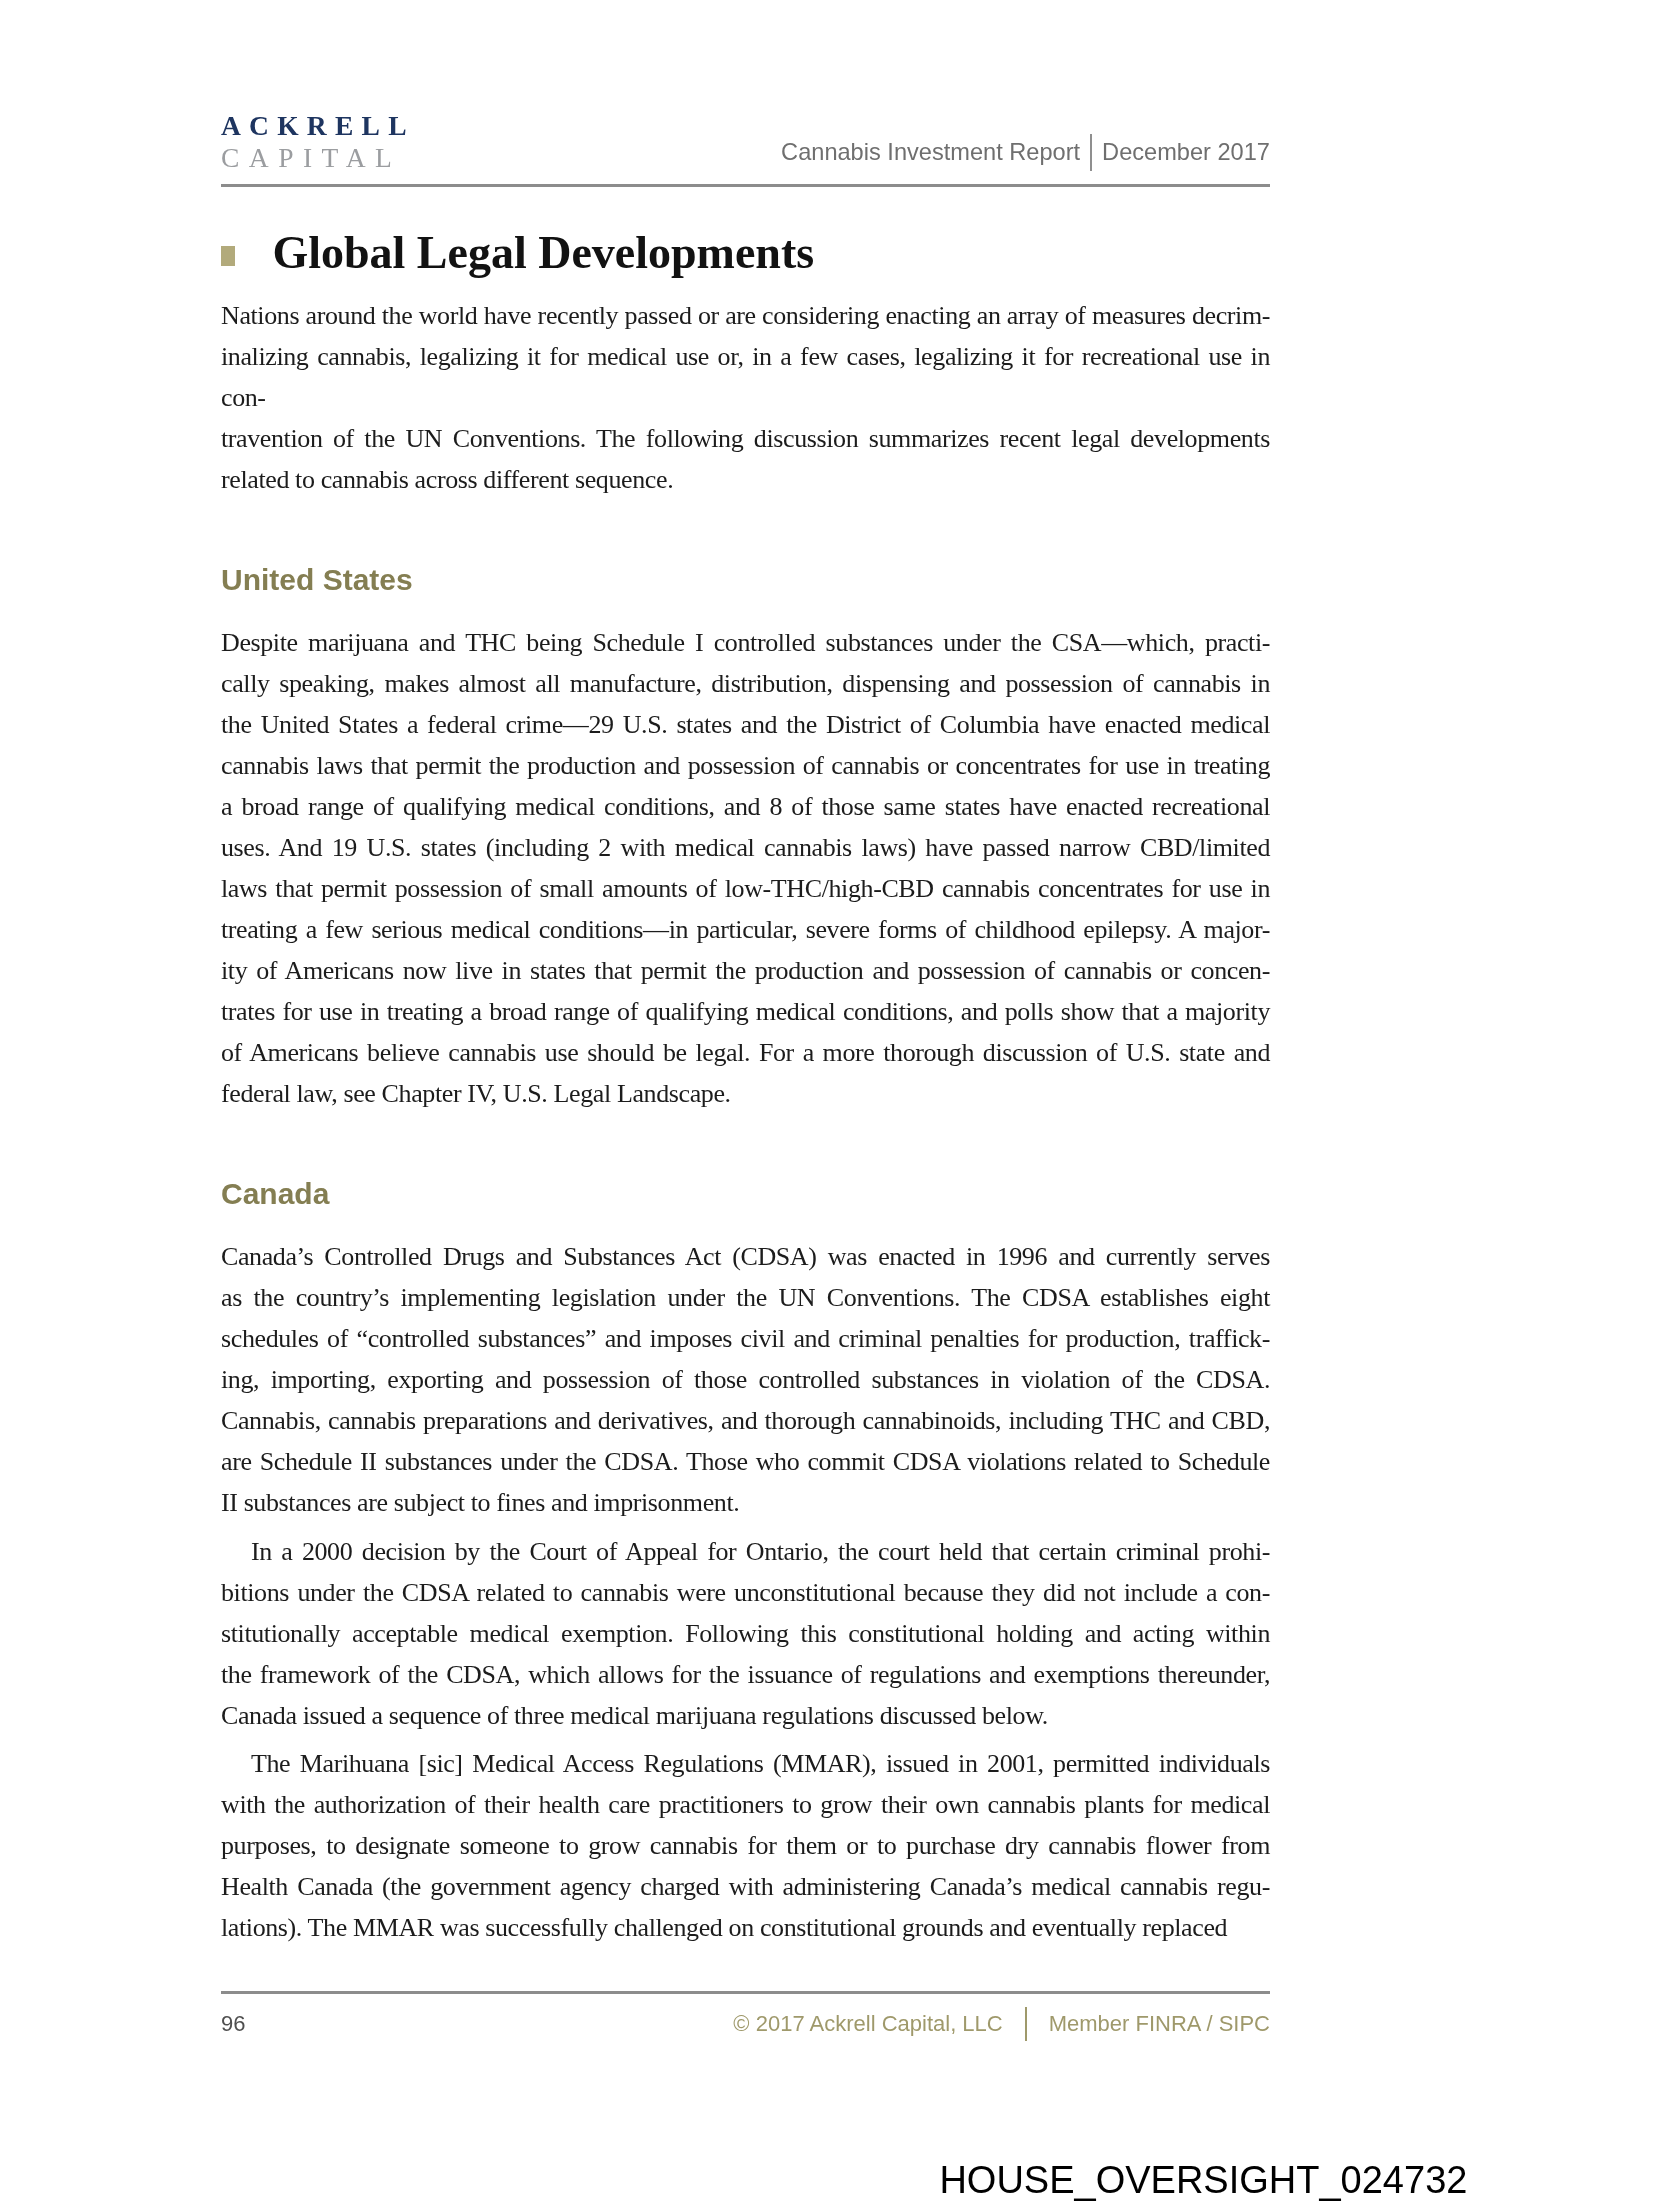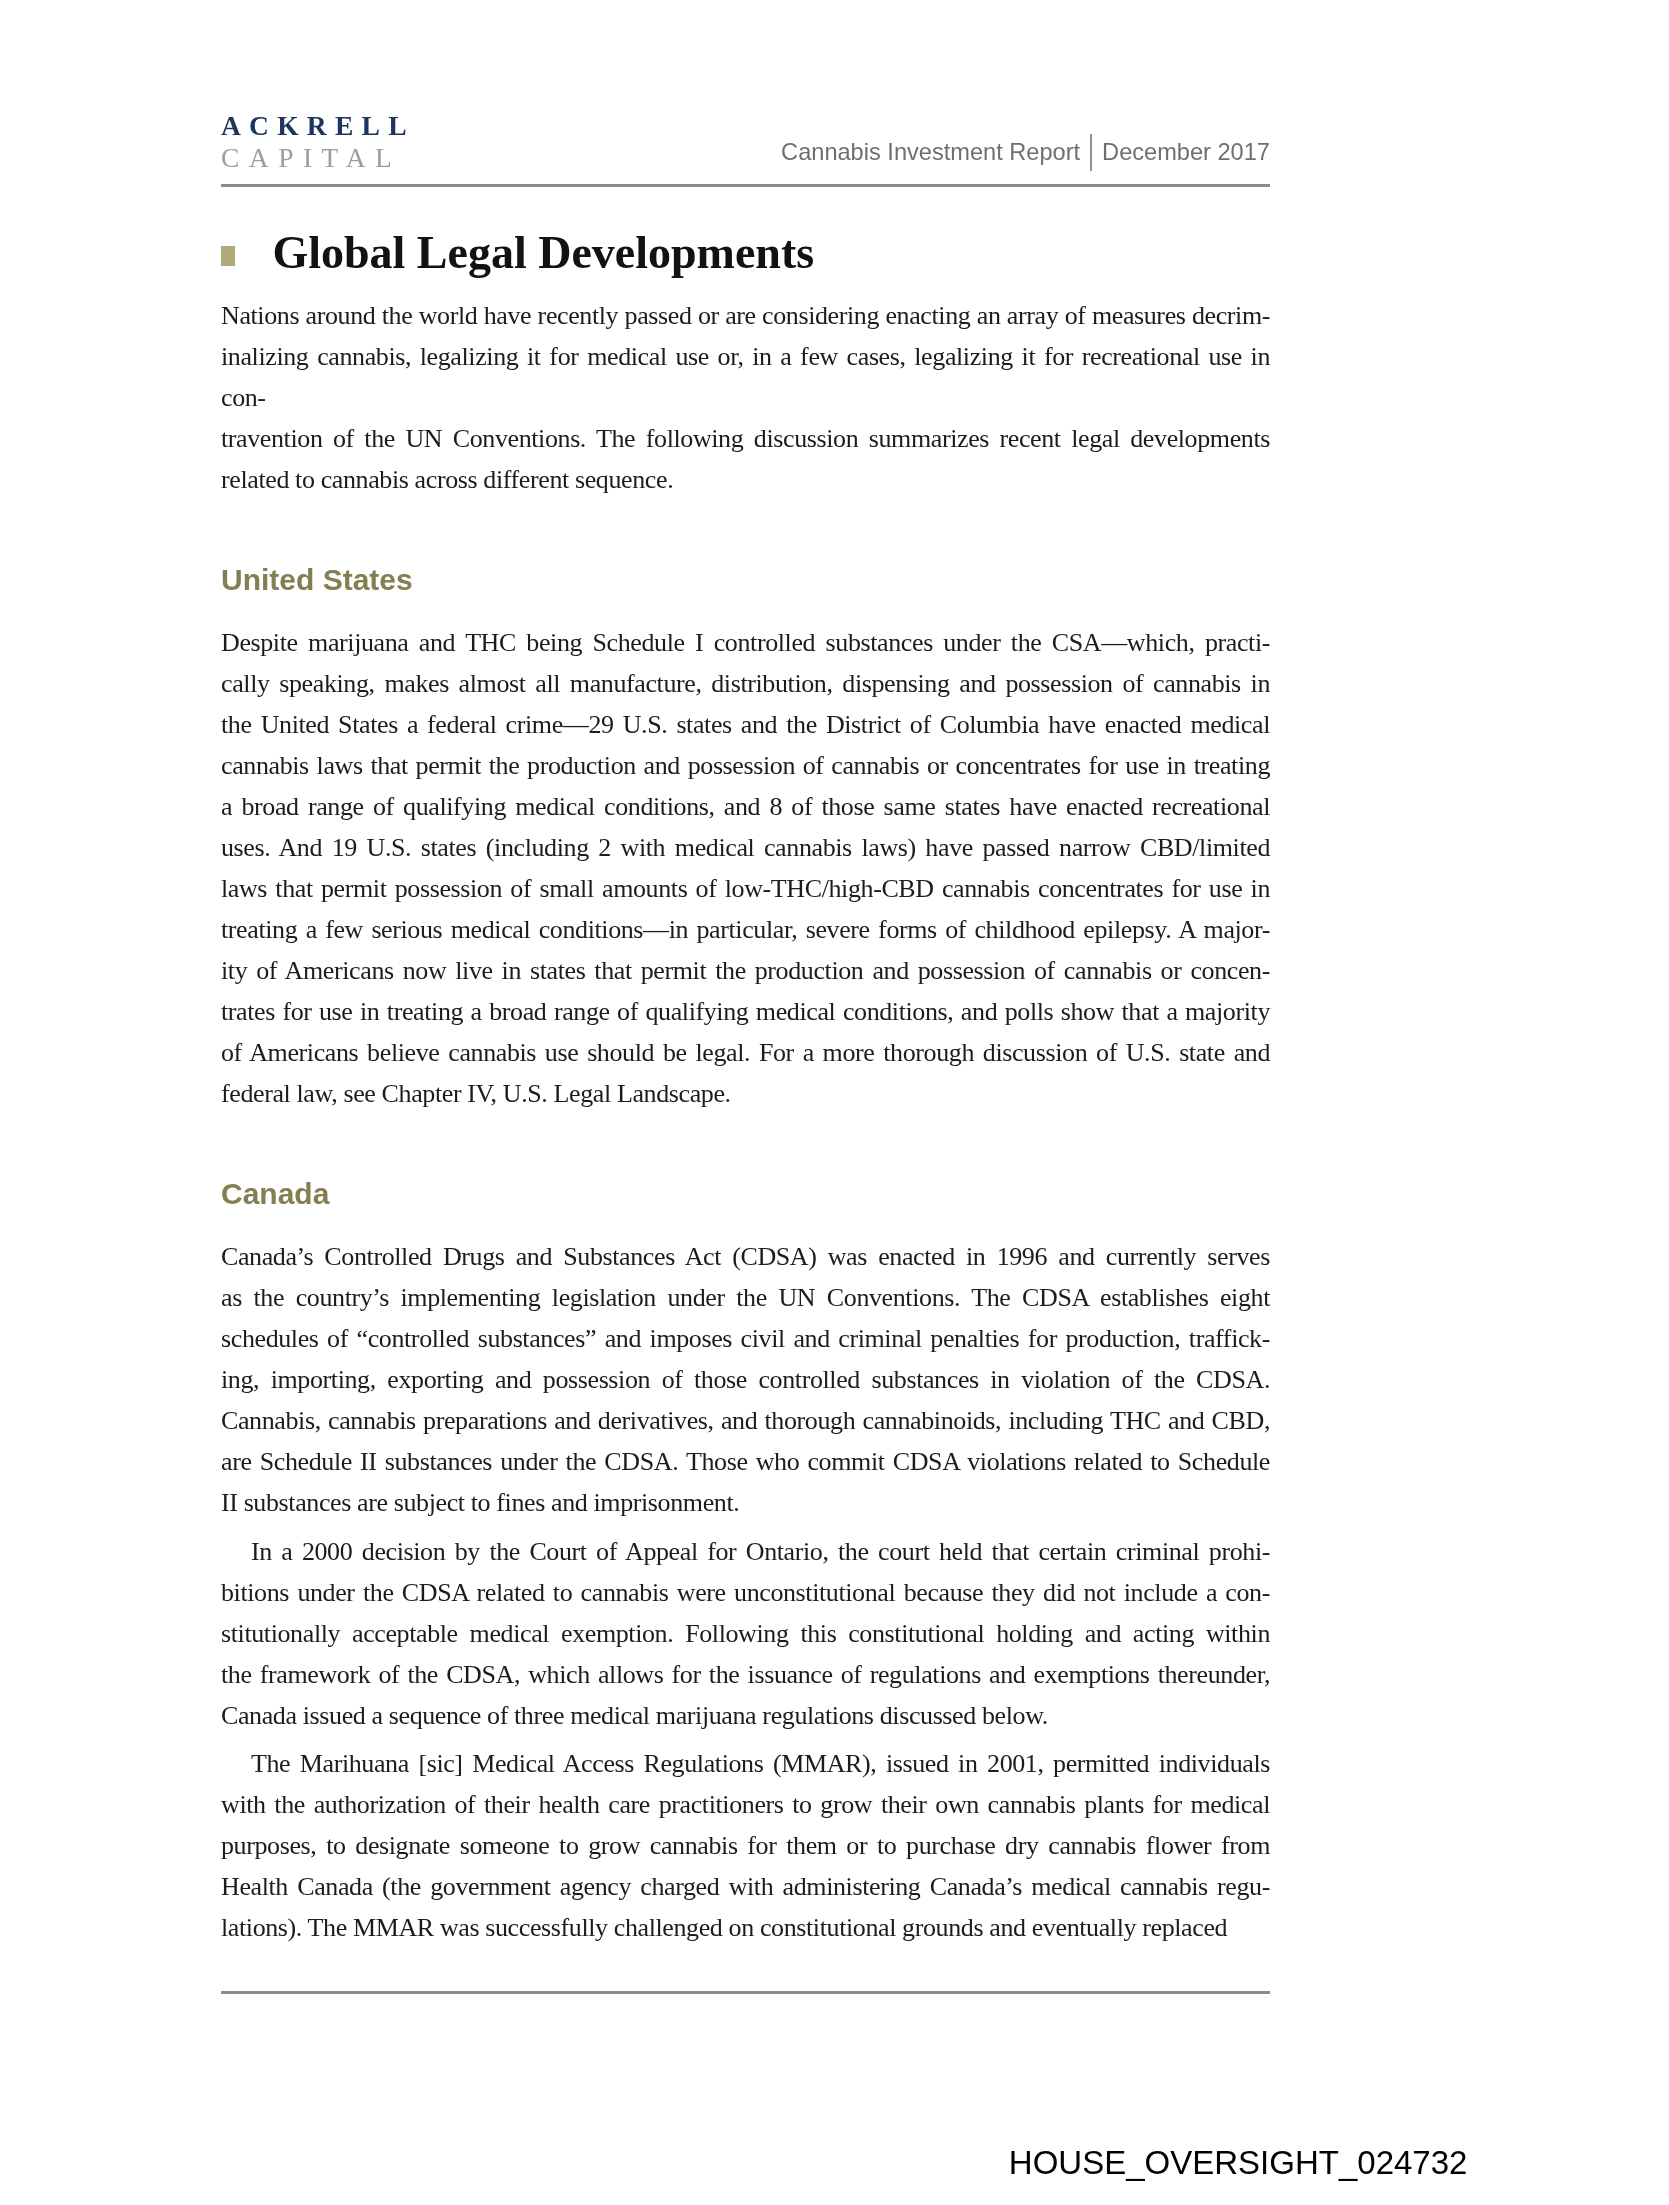--- a/index.html
+++ b/index.html
@@ -89,23 +89,23 @@
     margin-top: 13px;
     font-family: "Liberation Sans", sans-serif;
     font-size: 22px;
   }
   .page-number { color: #4f4f4f; }
   .footer-right { display: flex; align-items: center; gap: 22px; color: #9f996b; }
 
   .watermark {
     position: absolute;
     right: 23.6px;
-    bottom: 23px;
+    bottom: 3px;
     font-family: "Liberation Sans", sans-serif;
-    font-size: 33px;
+    font-size: 38px;
     color: #000000;
     letter-spacing: 0;
   }
 </style>
 </head>
 <body>
 
 <div class="page">
   <div class="content">
 
@@ -172,17 +172,25 @@
         <div class="tline">with the authorization of their health care practitioners to grow their own cannabis plants for medical</div>
         <div class="tline">purposes, to designate someone to grow cannabis for them or to purchase dry cannabis flower from</div>
         <div class="tline">Health Canada (the government agency charged with administering Canada’s medical cannabis regu-</div>
         <div class="tline last">lations). The MMAR was successfully challenged on constitutional grounds and eventually replaced</div>
       </div>
 
   </div>
 
   <div class="footer">
     <div class="rule" style="margin-top:0;"></div>
+    <div class="footer-row">
+      <span class="page-number">96</span>
+      <span class="footer-right">
+        <span>© 2017 Ackrell Capital, LLC</span>
+        <span class="vbar olive"></span>
+        <span>Member FINRA / SIPC</span>
+      </span>
+    </div>
   </div>
 
   <div class="watermark">HOUSE_OVERSIGHT_024732</div>
 </div>
 
 
 </body></html>

